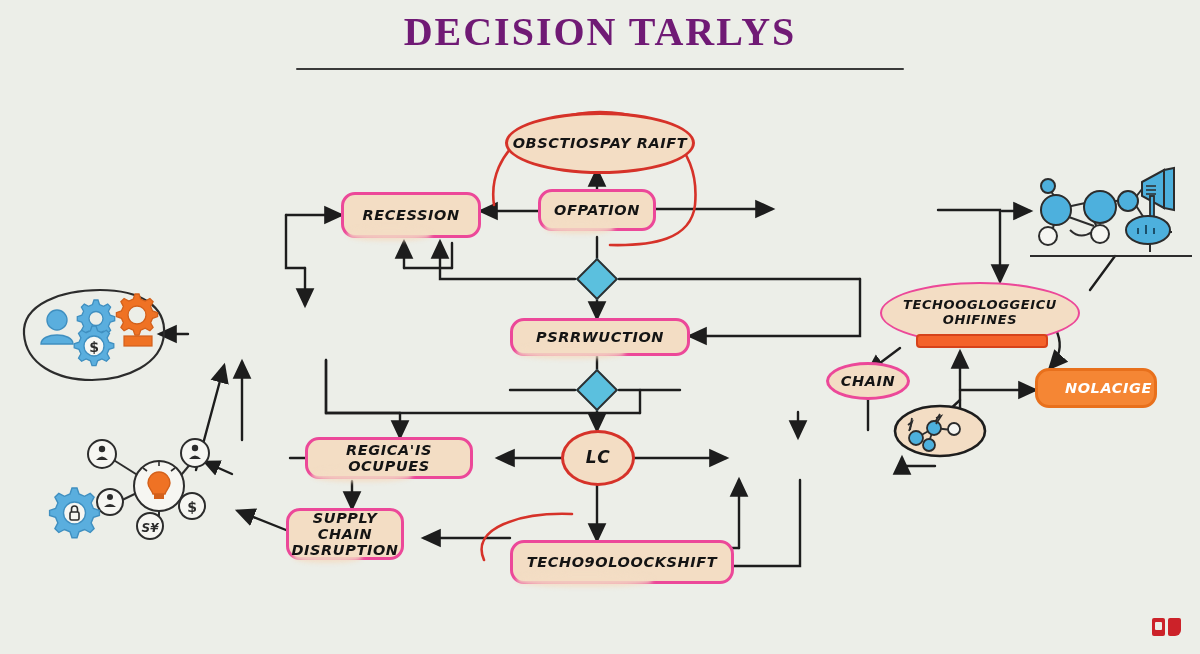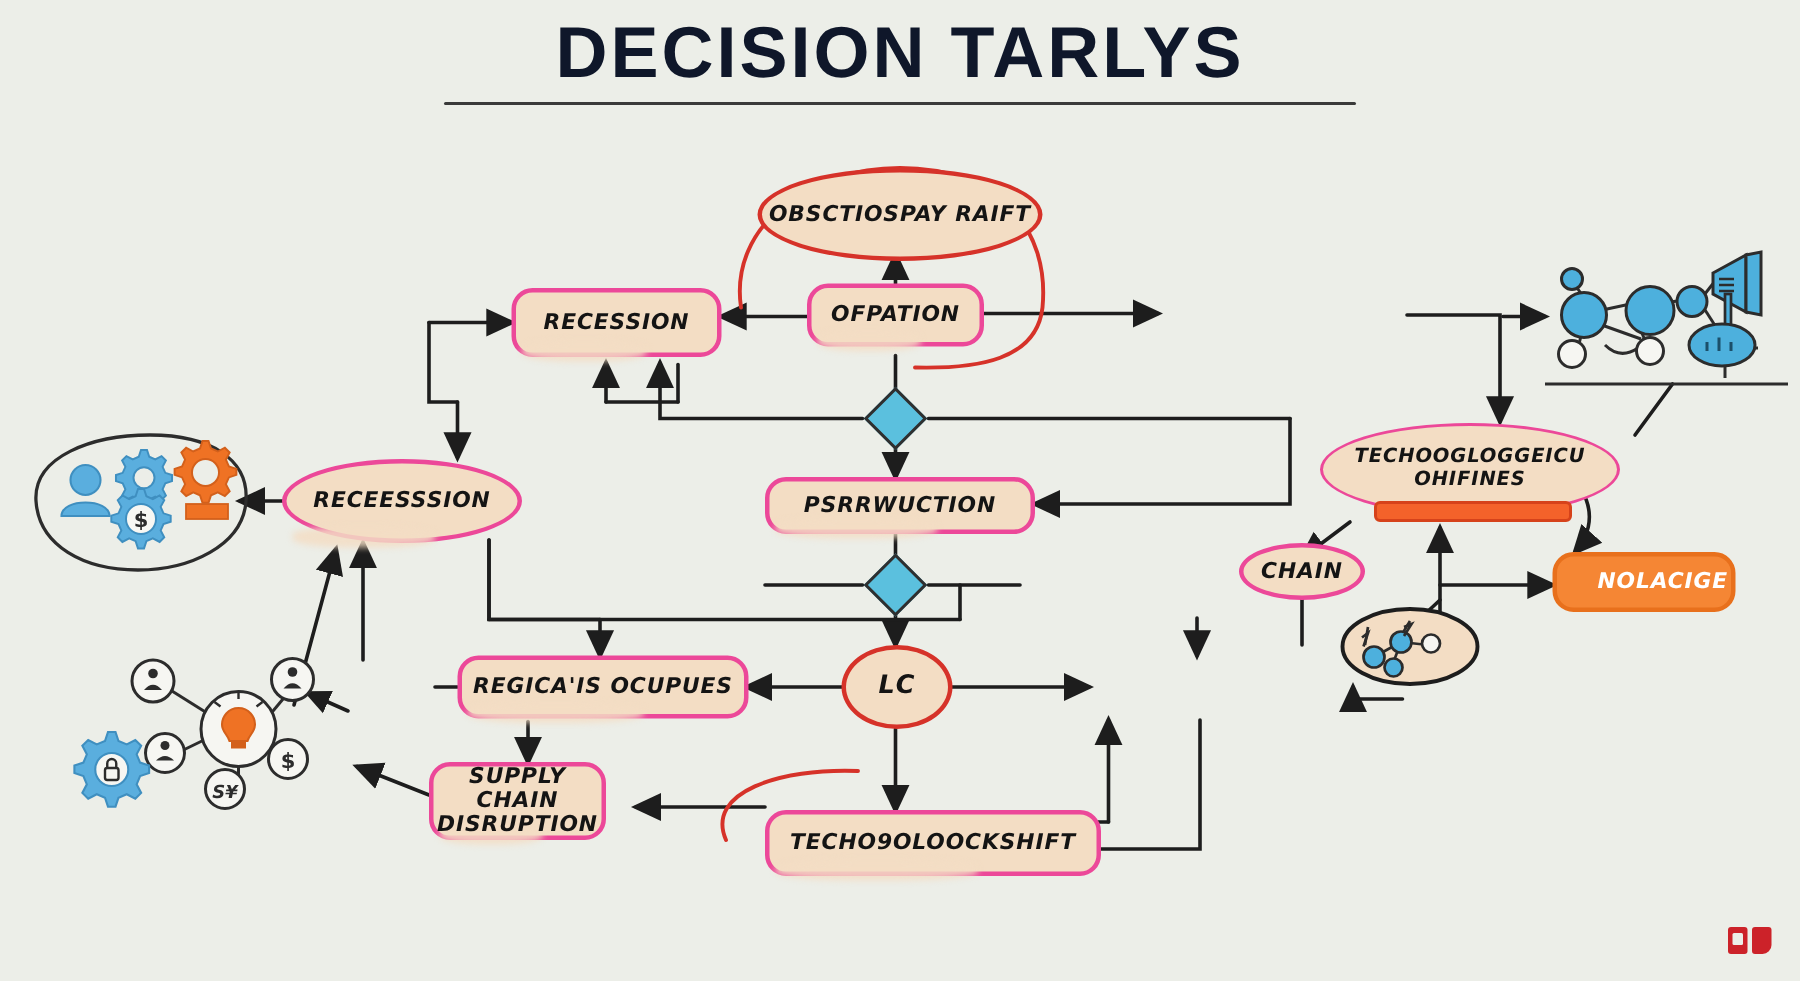--- a/index.html
+++ b/index.html
@@ -21,25 +21,25 @@
   }
   
   #title-wrap {
     position: absolute;
     left: 0; top: 8px;
     width: 1200px;
     text-align: center;
   }
   #page-title {
     display: inline-block;
-    font-family: Liberation Sans, sans-serif;
-    font-size: 48px;
+    font-family: Liberation Serif, serif;
+    font-size: 40px;
     font-weight: 700;
     letter-spacing: 2.0px;
-    color: #0f172a;
+    color: #701a75;
     text-transform: uppercase;
   }
   #title-rule {
     position: absolute;
     left: 296px; top: 68px;
     width: 608px; height: 2px;
     background: #3a3a3a;
     border-radius: 2px;
   }
 
@@ -376,45 +376,41 @@
     <span class="shadow-smudge"></span>
     <span>OFPATION</span>
   </div>
 
   <div class="node rect" style="left:341px; top:192px; width:140px; height:46px;">
     <span class="shadow-smudge"></span>
     <span>RECESSION</span>
   </div>
 
 
-  <div class="node ellipse" style="left:188px; top:306px; width:160px; height:56px;">
-    <span class="shadow-smudge"></span>
-    <span>RECEESSSION</span>
-  </div>
 
   <div class="node rect" style="left:510px; top:318px; width:180px; height:38px;">
     <span class="shadow-smudge"></span>
     <span>PSRRWUCTION</span>
   </div>
 
   <div class="node ellipse" style="left:880px; top:282px; width:200px; height:62px; font-size:13px; border-width:2.6px;">
     <span>TECHOOGLOGGEICU OHIFINES</span>
   </div>
 
   <div id="tech-bar" style="left:916px; top:334px; width:132px; height:14px;"></div>
 
   <div class="node ellipse" style="left:826px; top:362px; width:84px; height:38px;">
     <span>CHAIN</span>
   </div>
 
   <div class="node rect orange" style="left:1035px; top:368px; width:122px; height:40px;padding-left:25px;">
     <span>NOLACIGE</span>
   </div>
 
-  <div class="node rect" style="left:305px; top:437px; width:194px; height:42px;">
+  <div class="node rect" style="left:305px; top:437px; width:168px; height:42px;">
     <span class="shadow-smudge"></span>
     <span>REGICA'IS OCUPUES</span>
   </div>
 
   <div class="node ellipse red-stroke" style="left:561px; top:430px; width:74px; height:56px; font-size:17px;">
     <span>LC</span>
   </div>
 
 
   <div class="node rect" style="left:286px; top:508px; width:118px; height:52px;">

